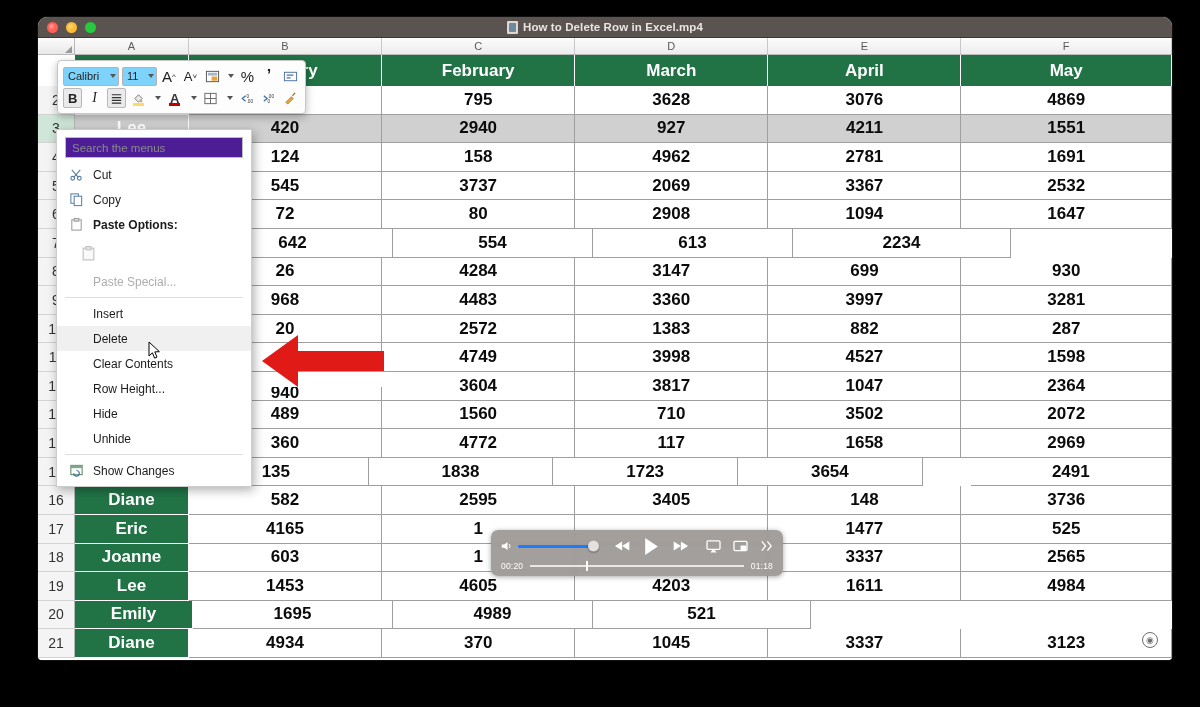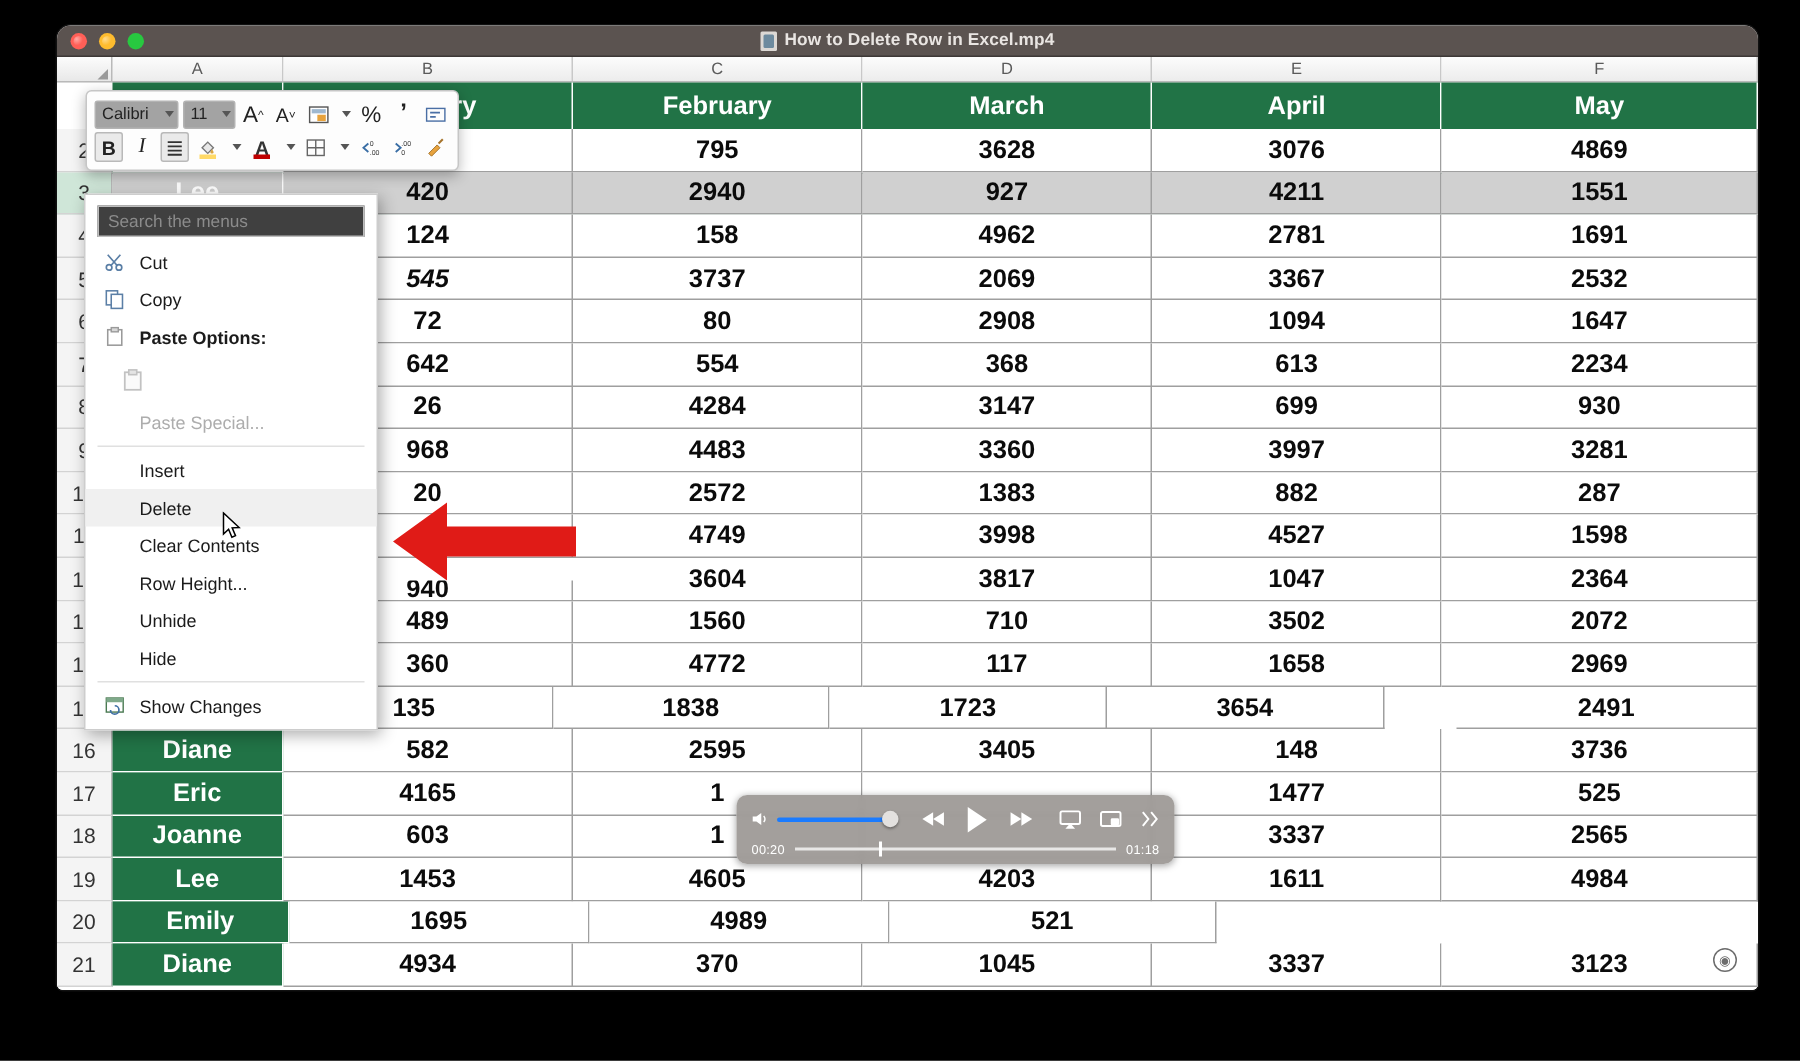--- a/index.html
+++ b/index.html
@@ -137,21 +137,21 @@
     background: #fdfdfd;
     border: 1px solid #c6c6c6;
     border-radius: 4px;
     box-shadow: 0 3px 9px rgba(0,0,0,.28);
     padding: 4px 5px;
     z-index: 40;
   }
   .mt-row { display: flex; align-items: center; gap: 3px; height: 22px; }
   .mt-combo {
     display: flex; align-items: center;
-    border: 1px solid #b3b3b3; background: #a3a3a3;
+    border: 1px solid #b3b3b3; background: #7dd3fc;
     height: 19px; border-radius: 2px;
     font-size: 11px; color: #222;
     padding: 0 2px 0 4px;
   }
   .mt-combo.font { width: 62px; }
   .mt-combo.size { width: 38px; }
   .mt-combo span.v { flex: 1; white-space: nowrap; overflow: hidden; }
   .caret {
     width: 0; height: 0; margin-left: 2px;
     border-left: 3.5px solid transparent;
@@ -177,21 +177,21 @@
     background: #ffffff;
     border: 1px solid #cdcdcd;
     box-shadow: 2px 3px 10px rgba(0,0,0,.32);
     z-index: 50;
     padding-bottom: 3px;
   }
   #ctx-search {
     margin: 7px 8px 4px 8px;
     height: 21px;
     border: 1px solid #bdbdbd;
-    background: #404040;
+    background: #4c1d95;
     display: flex; align-items: center;
     padding: 0 6px;
     font-size: 11.5px; color: #8b8b8b;
   }
   .mi {
     height: 25px; display: flex; align-items: center;
     font-size: 12px; color: #1b1b1b;
     padding-left: 8px;
   }
   .mi .gl {
@@ -333,41 +333,40 @@
           <div class="cell namecol" style="width: 118px;"></div>
           <div class="cell" style="width: 200px;">124</div>
           <div class="cell" style="width: 200px;">158</div>
           <div class="cell" style="width: 200px;">4962</div>
           <div class="cell" style="width: 200px;">2781</div>
           <div class="cell" style="width: 218px;">1691</div>
         </div>
         <div class="row">
           <div class="rowhead">5</div>
           <div class="cell namecol" style="width: 118px;"></div>
-          <div class="cell" style="width: 200px; font-style: italic;">545</div>
+          <div class="cell" style="width: 200px;">545</div>
           <div class="cell" style="width: 200px;">3737</div>
           <div class="cell" style="width: 200px;">2069</div>
           <div class="cell" style="width: 200px;">3367</div>
           <div class="cell" style="width: 218px;">2532</div>
         </div>
         <div class="row">
           <div class="rowhead">6</div>
           <div class="cell namecol" style="width: 118px;"></div>
           <div class="cell" style="width: 200px;">72</div>
           <div class="cell" style="width: 200px;">80</div>
           <div class="cell" style="width: 200px;">2908</div>
           <div class="cell" style="width: 200px;">1094</div>
           <div class="cell" style="width: 218px;">1647</div>
         </div>
         <div class="row">
           <div class="rowhead">7</div>
           <div class="cell namecol" style="width: 118px;"></div>
           <div class="cell" style="width: 200px;">642</div>
           <div class="cell" style="width: 200px;">554</div>
-          <div class="cell" style="width: 200px;">368</div>
           <div class="cell" style="width: 200px;">613</div>
           <div class="cell" style="width: 218px;">2234</div>
         </div>
         <div class="row">
           <div class="rowhead">8</div>
           <div class="cell namecol" style="width: 118px;"></div>
           <div class="cell" style="width: 200px;">26</div>
           <div class="cell" style="width: 200px;">4284</div>
           <div class="cell" style="width: 200px;">3147</div>
           <div class="cell" style="width: 200px;">699</div>
@@ -649,26 +648,26 @@
     </div>
 
 
     <div class="mi">
       <span class="gl"></span>
       <span class="lbl">Row Height...</span>
     </div>
 
     <div class="mi">
       <span class="gl"></span>
-      <span class="lbl">Unhide</span>
+      <span class="lbl">Hide</span>
     </div>
 
     <div class="mi">
       <span class="gl"></span>
-      <span class="lbl">Hide</span>
+      <span class="lbl">Unhide</span>
     </div>
 
     <div class="menu-sep"></div>
 
     <div class="mi">
       <span class="gl">
         <svg class="ico" viewBox="0 0 16 16">
             <rect x="2" y="2.5" width="12" height="10" fill="#fff" stroke="#4a7a52" stroke-width="1"></rect>
             <rect x="2" y="2.5" width="12" height="3" fill="#7fa98a"></rect>
             <path d="M5 11a3 3 0 103-3" fill="none" stroke="#3f6fa5" stroke-width="1.2"></path>

